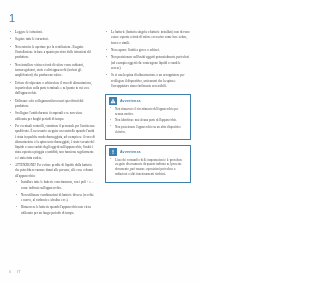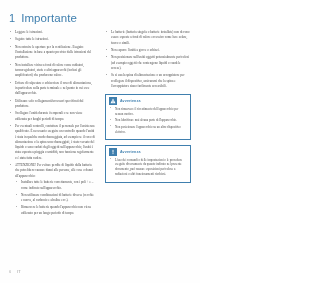--- a/index.html
+++ b/index.html
@@ -154,21 +154,20 @@
   }
   .footer-lang { color: #9a9a9a; font-size: 4px; }
 </style>
 </head>
 <body>
 
 <div class="page">
 
   <div class="chapter-head">
     <span class="chapter-num">1</span>
-    <span class="chapter-title">Importante</span>
   </div>
 
   <div class="columns">
 
     <div class="col col-left">
       <ul class="bl">
         <li>Leggere le istruzioni.</li>
         <li>Seguire tutte le istruzioni.</li>
         <li>Non ostruire le aperture per la ventilazione. Eseguire l'installazione in base a quanto previsto dalle istruzioni del produttore.</li>
         <li>Non installare vicino a fonti di calore come radiatori, termoregolatori, stufe o altri apparecchi (inclusi gli amplificatori) che producono calore.</li>

